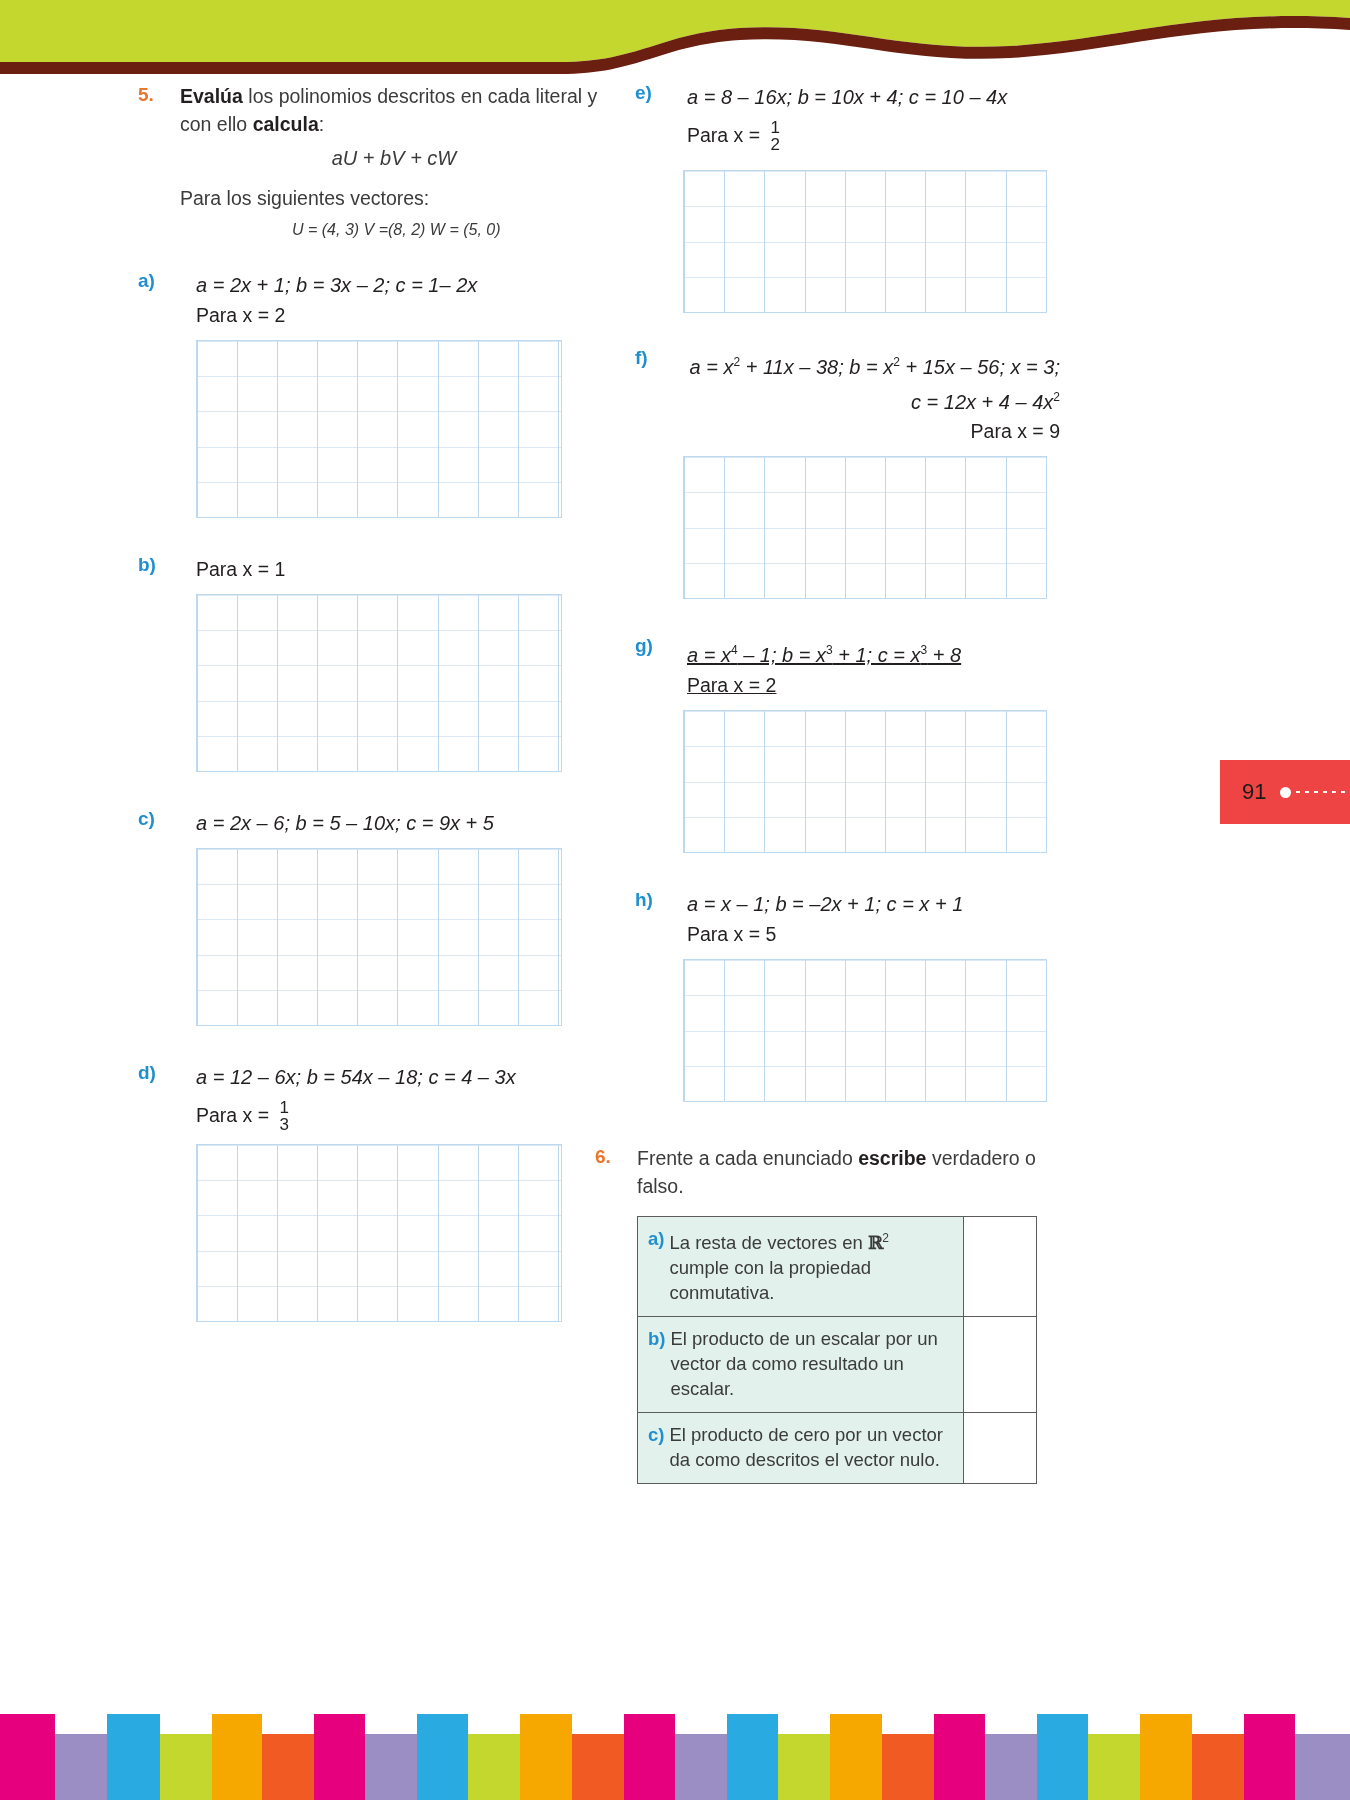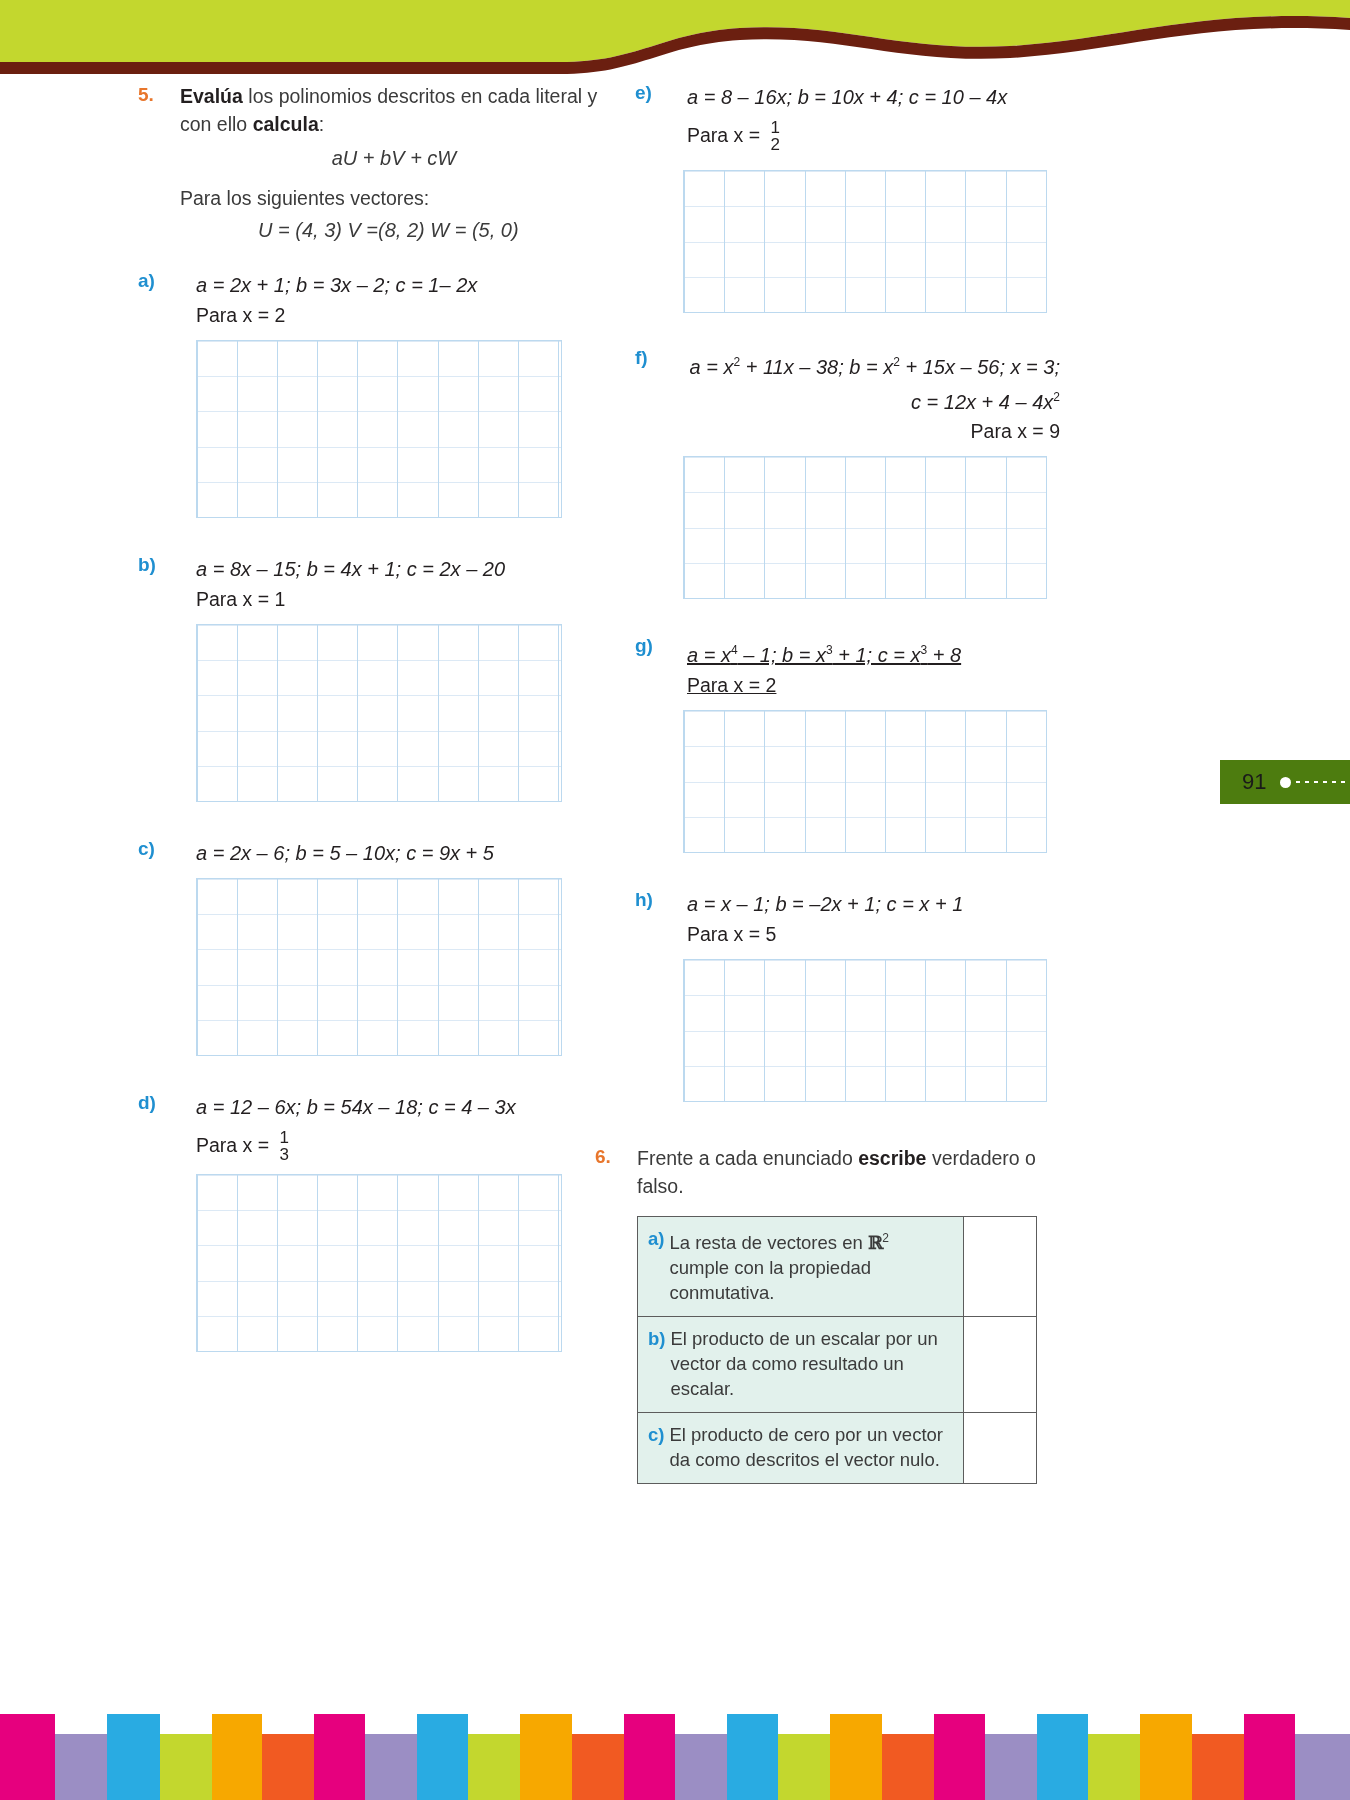--- a/index.html
+++ b/index.html
@@ -26,21 +26,21 @@
   
   .ex-row{display:flex;align-items:flex-start;}
   .ex-num{
     color:#e8762c;font-weight:bold;font-size:19px;line-height:26px;
     width:42px;flex:0 0 42px;
   }
   .ex-body{flex:1;font-size:19.5px;line-height:28px;color:#3b3b3b;}
   .ex-body b{font-weight:bold;color:#231f20;}
 
   .centered-formula{text-align:center;font-style:italic;font-size:20px;margin:6px 0 0 0;}
-  .vec-line{margin-left:78px;font-style:italic;font-size:20px;margin-top:4px;}
+  .vec-line{margin-left:112px;font-style:italic;font-size:16px;margin-top:4px;}
   .plain-line{margin-top:12px;font-size:19.5px;}
 
   
   .item{position:relative;margin-top:22px;}
   .item-label{
     position:absolute;left:0;top:0;
     color:#1f8fd0;font-weight:bold;font-size:19px;
   }
   .item-content{margin-left:58px;}
   .eqline{font-size:20px;font-style:italic;white-space:nowrap;line-height:30px;}
@@ -59,22 +59,22 @@
     margin-top:10px;
     border:1px solid #bcd9ef;
     background:
       repeating-linear-gradient(to right, #bcd9ef 0 1px, transparent 1px var(--cw)),
       repeating-linear-gradient(to bottom, #dce9f5 0 1px, transparent 1px var(--ch));
     background-color:#ffffff;
   }
 
   
   .pagetab{
-    position:absolute;right:0;top:678px;width:130px;height:44px;
-    background:#4d7c0f;display:flex;align-items:center;
+    position:absolute;right:0;top:678px;width:130px;height:64px;
+    background:#ef4444;display:flex;align-items:center;
   }
   .pagetab .pn{
     font-size:22px;color:#1a1a1a;font-weight:normal;margin-left:22px;
   }
   .pagetab .dot{
     width:11px;height:11px;border-radius:50%;background:#ffffff;margin-left:14px;flex:0 0 11px;
   }
   .pagetab .dashes{
     flex:1;margin-left:5px;height:2px;
     background:repeating-linear-gradient(to right,#ffffff 0 4px, transparent 4px 9px);
@@ -137,21 +137,20 @@
       <div class="item-content">
         <div class="eqline">a = 2x + 1;  b = 3x – 2;  c = 1– 2x</div>
         <div class="paraline">Para x = 2</div>
       </div>
       <div class="grid" style="--cw:40.1px;--ch:35.2px;width:364px;height:176px;margin-left:58px;"></div>
     </div>
 
     <div class="item" style="margin-top:36px;">
       <div class="item-label">b)</div>
       <div class="item-content">
-        <div class="eqline">a = 8x – 15;  b = 4x + 1;  c = 2x – 20</div>
         <div class="paraline">Para x = 1</div>
       </div>
       <div class="grid" style="--cw:40.1px;--ch:35.2px;width:364px;height:176px;margin-left:58px;"></div>
     </div>
 
     <div class="item" style="margin-top:36px;">
       <div class="item-label">c)</div>
       <div class="item-content">
         <div class="eqline">a = 2x – 6;  b = 5 – 10x;  c = 9x + 5</div>
       </div>

